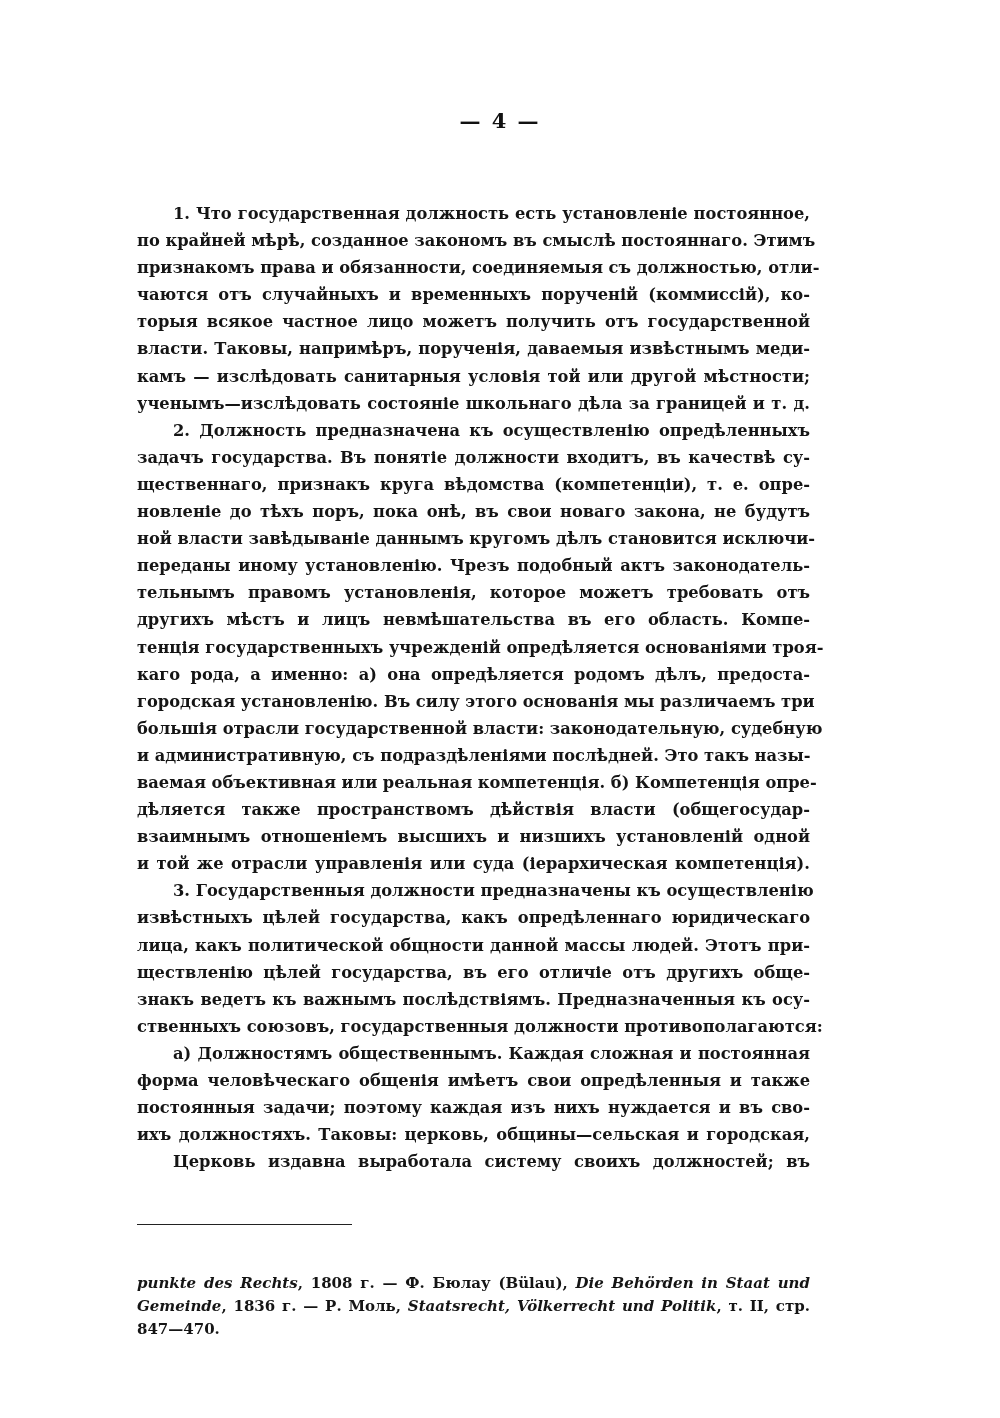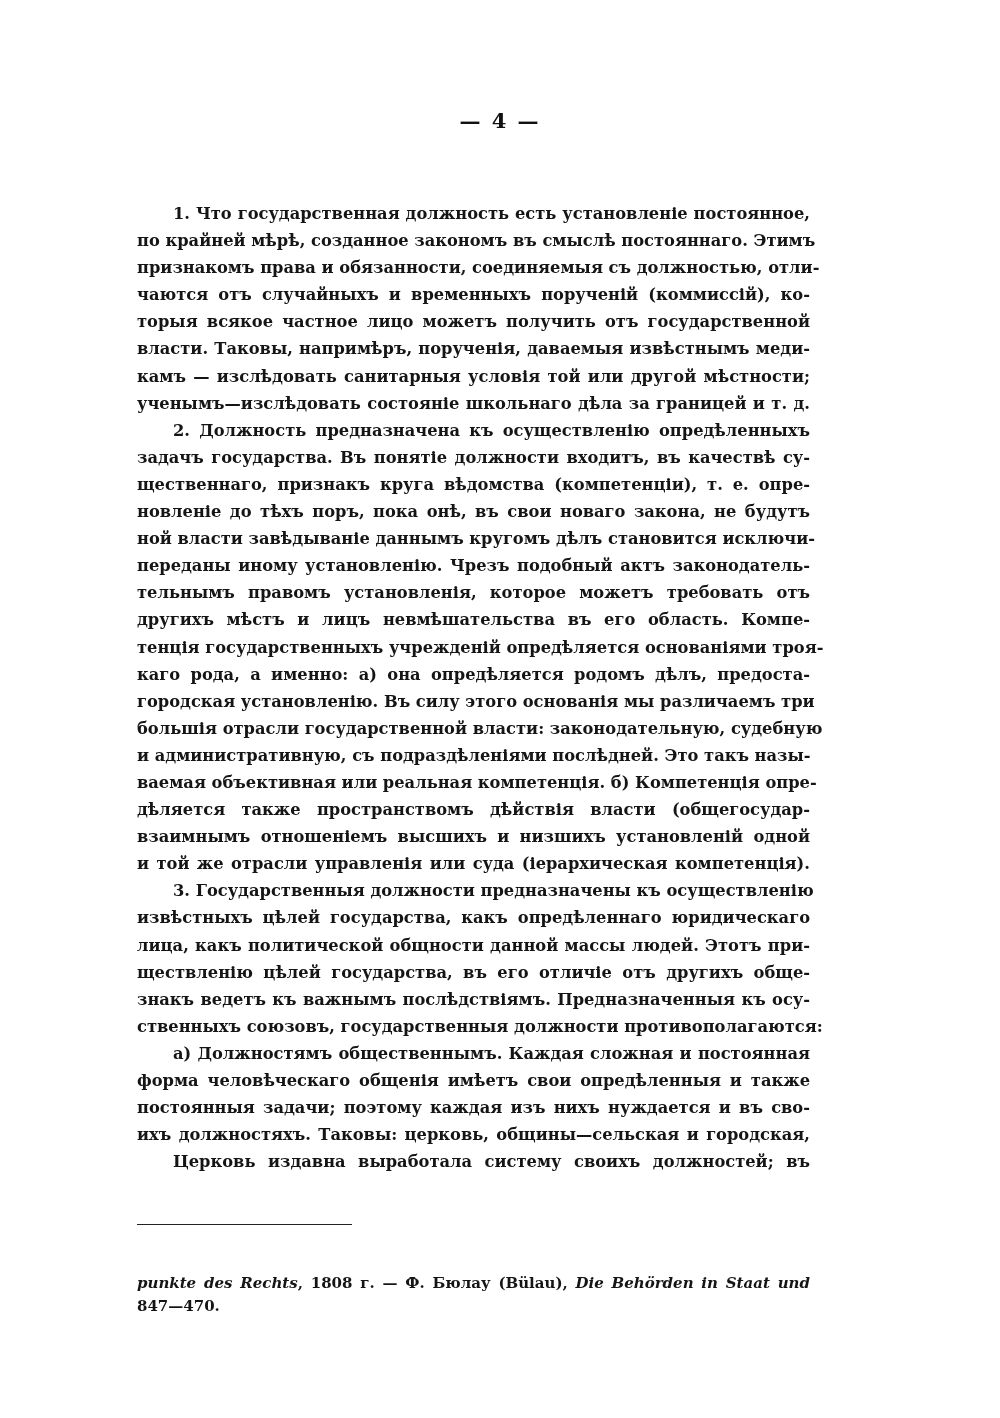--- a/index.html
+++ b/index.html
@@ -133,15 +133,16 @@
       <span class="line">форма человѣческаго общенія имѣетъ свои опредѣленныя и также</span>
       <span class="line">постоянныя задачи; поэтому каждая изъ нихъ нуждается и въ сво-</span>
       <span class="line">ихъ должностяхъ. Таковы: церковь, общины—сельская и городская,</span>
       <span class="line indent">Церковь издавна выработала систему своихъ должностей; въ</span>
     </div>
 
   <div class="footnote-rule"></div>
 
   <div class="footnotes" id="footnotes">
       <span class="fline"><span class="it">punkte des Rechts</span><span>, 1808 г. — Ф. Бюлау (Bülau), </span><span class="it">Die Behörden in Staat und</span></span>
+      <span class="fline"><span class="it">Gemeinde</span><span>, 1836 г. — Р. Моль, </span><span class="it">Staatsrecht, Völkerrecht und Politik</span><span>, т. II, стр.</span></span>
       <span class="fline last"><span>847—470.</span></span>
     </div>
 </div>
 
 </body></html>

